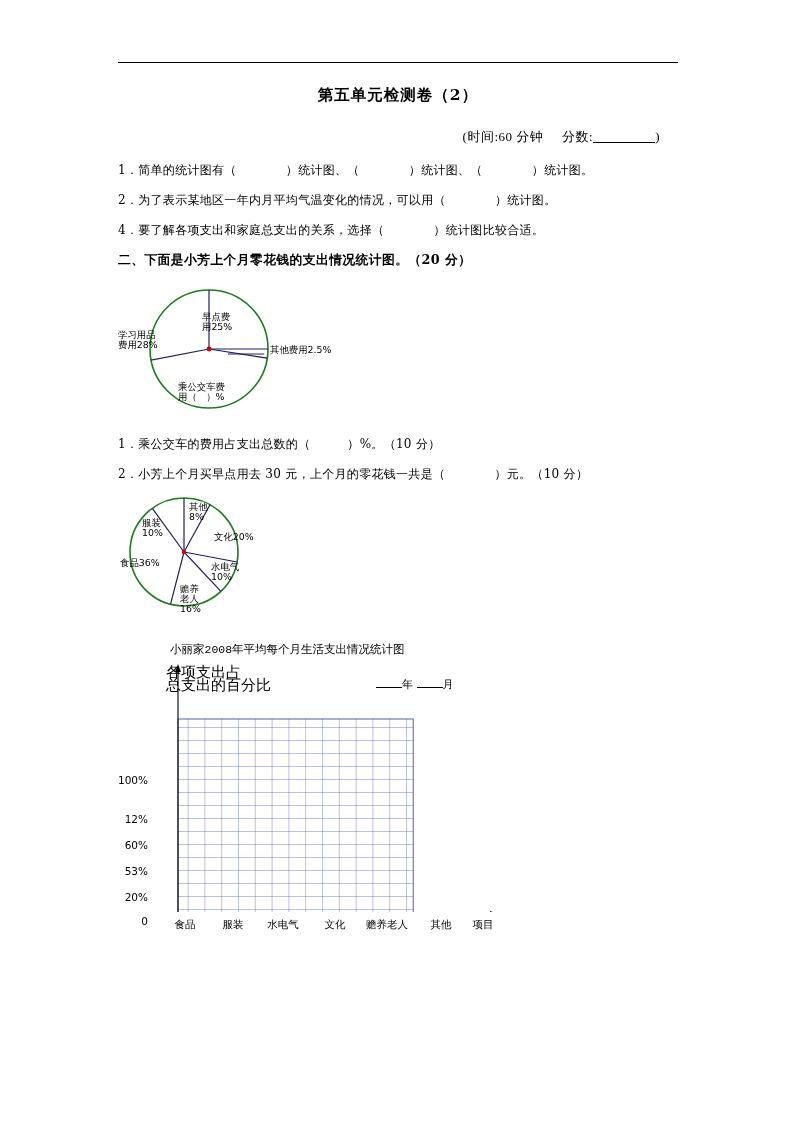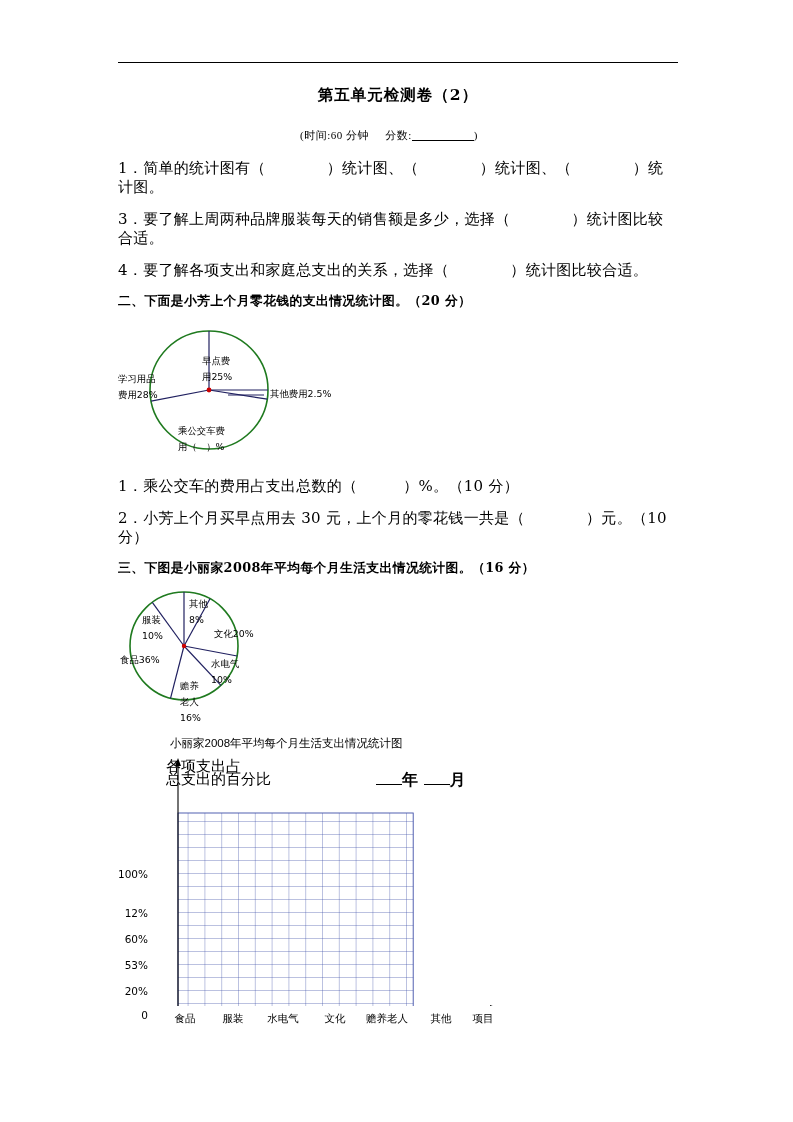--- a/index.html
+++ b/index.html
@@ -35,41 +35,41 @@
   }
   .doc-title {
     text-align: center;
     font-size: 15.5px;
     font-weight: bold;
     letter-spacing: 1px;
     margin: 0 0 22px 0;
     font-family: "DejaVu Serif", "Liberation Serif", serif;
   }
   .meta-line {
-    text-align: center;
-    font-size: 11px;
+    text-align: right;
+    font-size: 13px;
     margin: 0 18px 16px 0;
     letter-spacing: .5px;
   }
   .meta-line .underline {
     display: inline-block;
     border-bottom: 1px solid #000;
     width: 62px;
     height: 12px;
     vertical-align: -2px;
   }
   .sec-head {
     font-size: 12.8px;
     font-weight: bold;
     margin: 0 0 13px 0;
     letter-spacing: .4px;
     font-family: "DejaVu Serif", "Liberation Serif", serif;
   }
   .q-line {
-    font-size: 15px;
+    font-size: 12px;
     margin: 0 0 13px 0;
     letter-spacing: .3px;
     font-family: "DejaVu Serif", "Liberation Serif", serif;
   }
 
   
   .chart1-wrap {
     position: relative;
     height: 140px;
     margin: 6px 0 14px 0;
@@ -77,21 +77,21 @@
   .pie1 {
     position: absolute;
     left: 30px;
     top: 6px;
     width: 122px;
     height: 122px;
   }
   .lbl {
     position: absolute;
     font-size: 9.4px;
-    line-height: 16px;
+    line-height: 10px;
     font-family: "DejaVu Sans", "Liberation Sans", sans-serif;
     color: #000;
     white-space: nowrap;
   }
 
   
   .chart2-wrap {
     position: relative;
     height: 130px;
     margin: 6px 0 16px 0;
@@ -108,29 +108,28 @@
   .bargrid-wrap {
     position: relative;
     height: 265px;
     margin: 14px 0 0 0;
   }
   .bg-title {
     position: absolute;
     left: 52px;
     top: 0;
     font-size: 11.5px;
-    font-family: Liberation Sans, sans-serif;
+    font-family: Liberation Mono, monospace;
   }
   .bg-sub {
     position: absolute;
     left: 258px;
     top: 34px;
-    font-size: 16px;
-    font-family: "DejaVu Sans", "Liberation Sans", sans-serif;
-    font-weight: bold;
+    font-size: 11px;
+    font-family: "DejaVu Sans", "Liberation Sans", sans-serif;
   }
   .bg-sub .u {
     display: inline-block;
     border-bottom: 1px solid #000;
     width: 26px;
     height: 11px;
   }
   .axis-caption {
     position: absolute;
     left: 48px;
@@ -163,21 +162,21 @@
 
     <div class="doc-title">第五单元检测卷（2）</div>
 
     <div class="meta-line">
       <span>(时间:60 分钟</span>
       &nbsp;&nbsp;&nbsp;
       <span>分数:</span><span class="underline"></span><span>)</span>
     </div>
 
     <div class="q-line">1．简单的统计图有（　　　　）统计图、（　　　　）统计图、（　　　　）统计图。</div>
-    <div class="q-line">3．要了解上周两种品牌服装每天的销售额是多少，选择（　　　　）统计图比较合适。</div>
+    <div class="q-line">2．为了表示某地区一年内月平均气温变化的情况，可以用（　　　　）统计图。</div>
     <div class="q-line">4．要了解各项支出和家庭总支出的关系，选择（　　　　）统计图比较合适。</div>
 
     <div class="sec-head">二、下面是小芳上个月零花钱的支出情况统计图。（20 分）</div>
 
     <div class="chart1-wrap">
       <svg class="pie1" viewBox="0 0 122 122">
 
         <circle cx="61" cy="61" r="59" fill="#ffffff" stroke="#1f7a1f" stroke-width="1.6"></circle>
 
         <line x1="61" y1="61" x2="61" y2="2" stroke="#202060" stroke-width="1.2"></line>
@@ -203,21 +202,20 @@
         乘公交车费<br>用（　）%
       </div>
       <div class="lbl" style="left:0px; top:48px;">
         学习用品<br>费用28%
       </div>
     </div>
 
     <div class="q-line">1．乘公交车的费用占支出总数的（　　　）%。（10 分）</div>
     <div class="q-line">2．小芳上个月买早点用去 30 元，上个月的零花钱一共是（　　　　）元。（10 分）</div>
 
-    <div class="sec-head">三、下图是小丽家2008年平均每个月生活支出情况统计图。（16 分）</div>
 
     <div class="chart2-wrap">
       <svg class="pie2" viewBox="0 0 112 112">
         <circle cx="56" cy="56" r="54" fill="#ffffff" stroke="#1f7a1f" stroke-width="1.6"></circle>
 
         <line x1="56" y1="56" x2="56" y2="2" stroke="#202060" stroke-width="1.2"></line>
 
         <line x1="56" y1="56" x2="82.0" y2="8.7" stroke="#202060" stroke-width="1.2"></line>
 
         <line x1="56" y1="56" x2="109.1" y2="66.0" stroke="#202060" stroke-width="1.2"></line>

